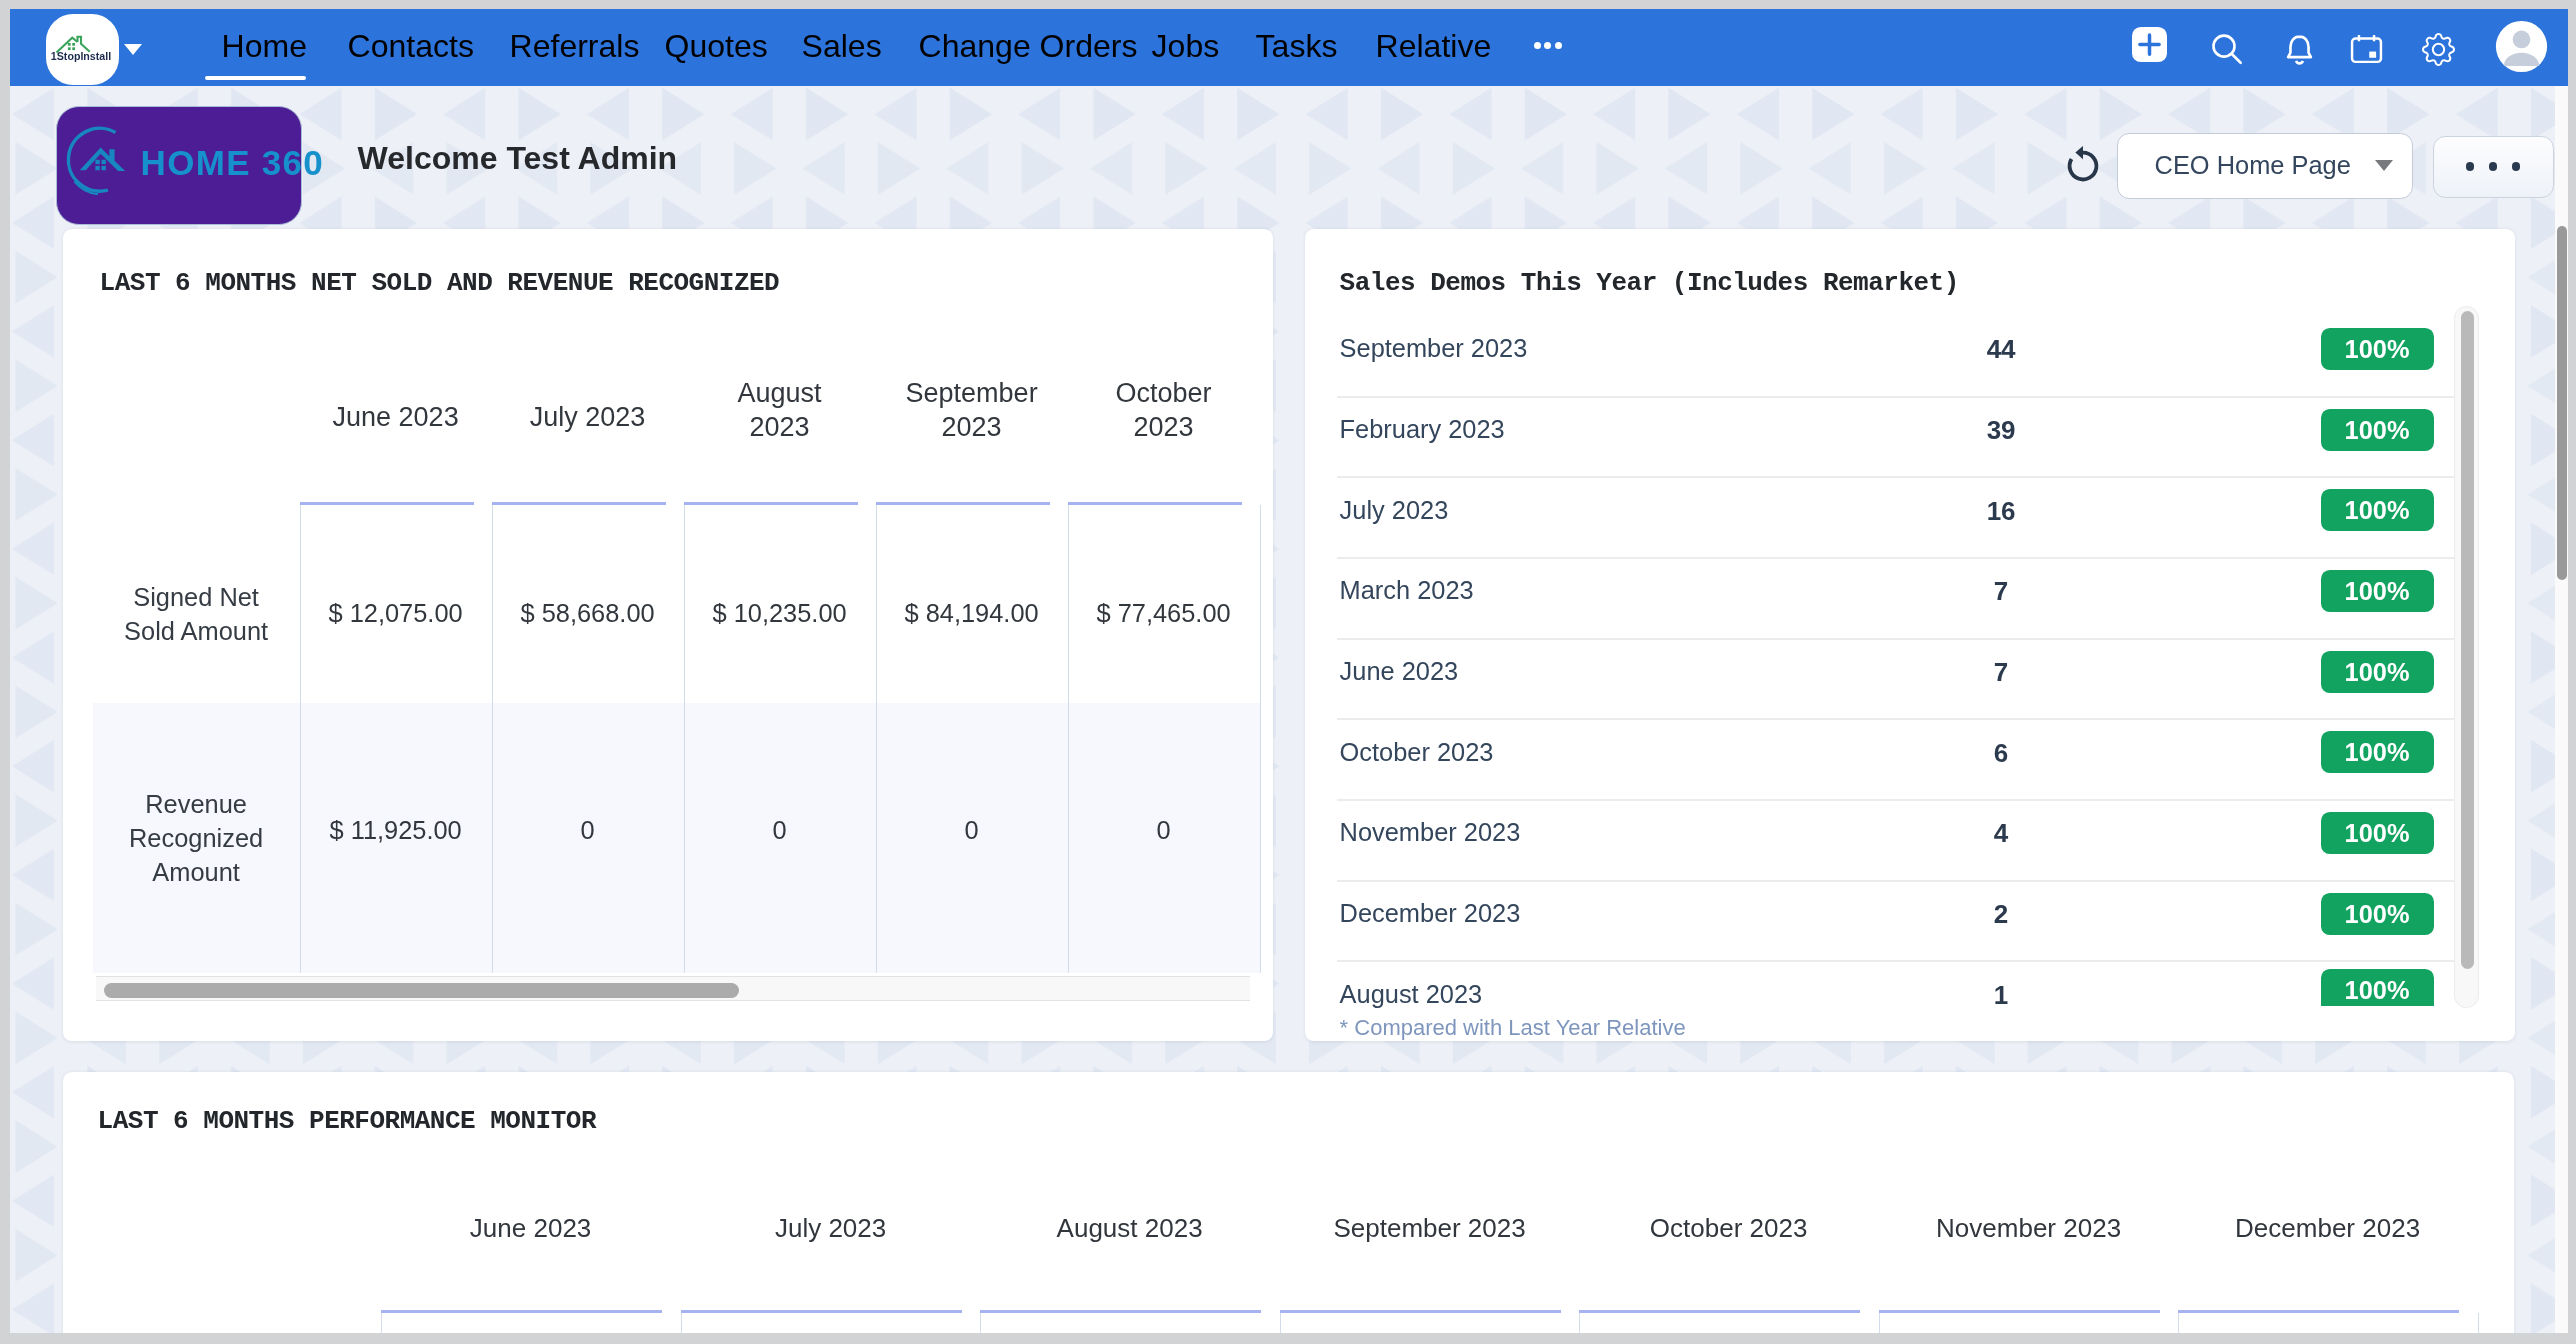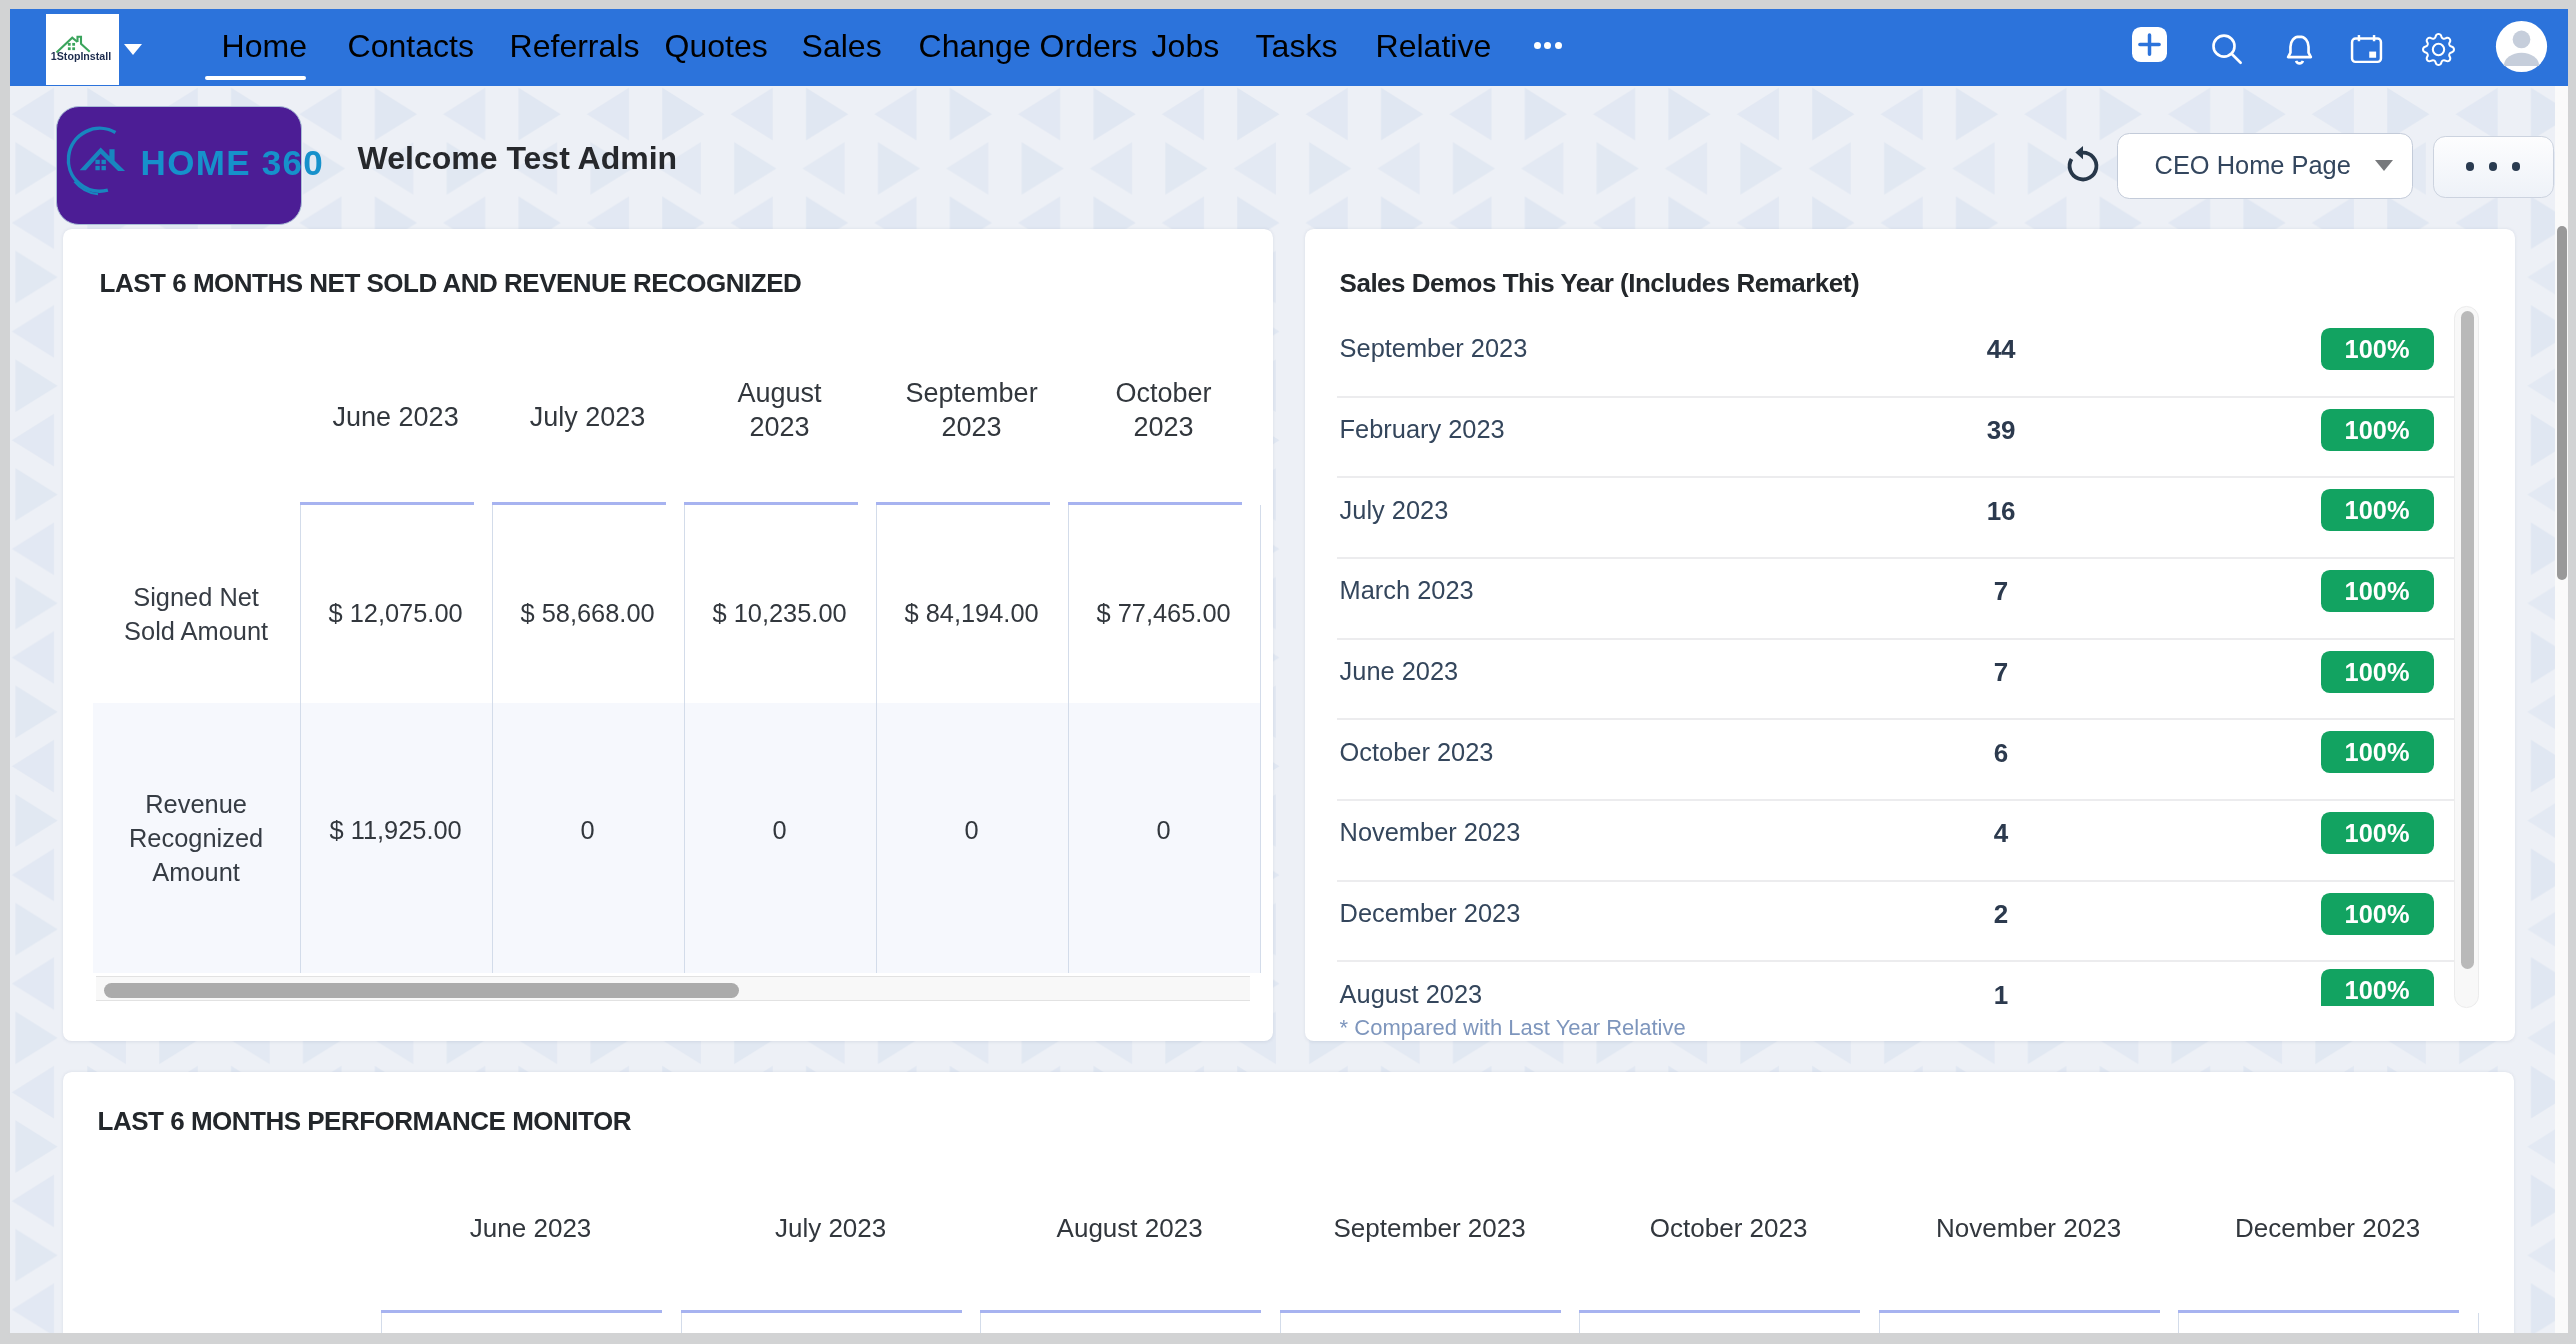--- a/index.html
+++ b/index.html
@@ -5,39 +5,39 @@
   * { margin:0; padding:0; box-sizing:border-box; }
   html,body { width:2576px; height:1344px; overflow:hidden; }
   body { background:#d2d3d4; font-family:"Liberation Sans", sans-serif; }
   #vp { position:absolute; left:9.6px; top:8.8px; width:2558px; height:1324px; background:#edf0f6; overflow:hidden; }
   .abs { position:absolute; }
 
   
   #nav { position:absolute; left:0; top:0; width:2558px; height:77px; background:#2c73db; }
   .navitem { position:absolute; top:0; height:77px; line-height:75px; color:#000000; font-size:32px; white-space:nowrap; }
   #nav .under { position:absolute; height:4.4px; background:#fff; top:67px; border-radius:2.6px; }
-  #logo { position:absolute; left:36px; top:5.3px; width:73px; height:71px; background:#fff; }
+  #logo { position:absolute; left:36px; top:5.3px; width:73px; height:71px; background:#fff;border-radius:27px; }
   #caret { position:absolute; left:114px; top:35px; width:0; height:0; border-left:9.6px solid transparent; border-right:9.6px solid transparent; border-top:11.4px solid #fff; }
   .ndot { position:absolute; top:33px; width:7px; height:7px; border-radius:50%; background:#fff; }
 
   
   #badge { position:absolute; left:46px; top:97px; width:246px; height:119px; background:#4c1d95; border:1.8px solid #a9bdd6; border-radius:23px; }
   #welcome { position:absolute; left:348px; top:131px; font-size:32px; font-weight:bold; color:#26282c; white-space:nowrap; }
   #pill { position:absolute; left:2107px; top:124px; width:296px; height:66px; background:#fff; border:1.8px solid #c3cbd9; border-radius:12.3px;padding-left:11px; }
   #pill span { position:absolute; left:37px; top:0; line-height:62px; font-size:25.4px; color:#33465e; white-space:nowrap; }
   #pillcaret { position:absolute; right:19px; top:26px; width:0; height:0; border-left:9.6px solid transparent; border-right:9.6px solid transparent; border-top:11.4px solid #77797c; }
   #dotsbtn { position:absolute; left:2423px; top:127px; width:121px; height:62px; background:linear-gradient(#fdfdfe,#eef2f8); border:1.8px solid #ccd3df; border-radius:12.3px; }
   #dotsbtn .d { position:absolute; top:25.4px; width:8.8px; height:8.8px; border-radius:50%; background:#2a3b50; }
 
   
   .card { position:absolute; background:#fff; border-radius:8.8px; box-shadow:0 0.9px 3.5px rgba(40,60,100,0.10); }
   #card1 { left:53px; top:220px; width:1210px; height:812px; }
   #card2 { left:1295px; top:220px; width:1210px; height:812px; }
   #card3 { left:53px; top:1063px; width:2451px; height:281px; }
-  .ctitle { position:absolute; font-size:26px; font-weight:bold; color:#23272b; letter-spacing:-0.5px; white-space:nowrap; }
+  .ctitle { position:absolute; font-size:26px; font-weight:bold; color:#23272b; letter-spacing:-0.5px; white-space:nowrap;font-family:Liberation Mono, monospace; }
 
   
   .c1hdr { position:absolute; width:192px; text-align:center; font-size:27px; line-height:34px; color:#32373d; }
   .blueline { position:absolute; height:3.5px; background:#a7b3f0; }
   .vsep1 { position:absolute; width:1.8px; top:276px; height:468px; background:#d3dcea; }
   .c1val { position:absolute; width:192px; text-align:center; font-size:25.4px; color:#32373d; white-space:nowrap; }
   .c1lab { position:absolute; width:207px; text-align:center; font-size:25.4px; line-height:34px; color:#363c44; }
   #row2bg { position:absolute; left:30px; top:474px; width:1167px; height:270px; background:#f6f8fd; }
   #hsb { position:absolute; left:33px; top:747px; width:1154px; height:25.4px; background:#f8f8f8; border-top:1.8px solid #e2e2e2; border-bottom:1.8px solid #e2e2e2; }
   #hsbthumb { position:absolute; left:41px; top:754px; width:635px; height:15px; border-radius:8px; background:#ababab; }

